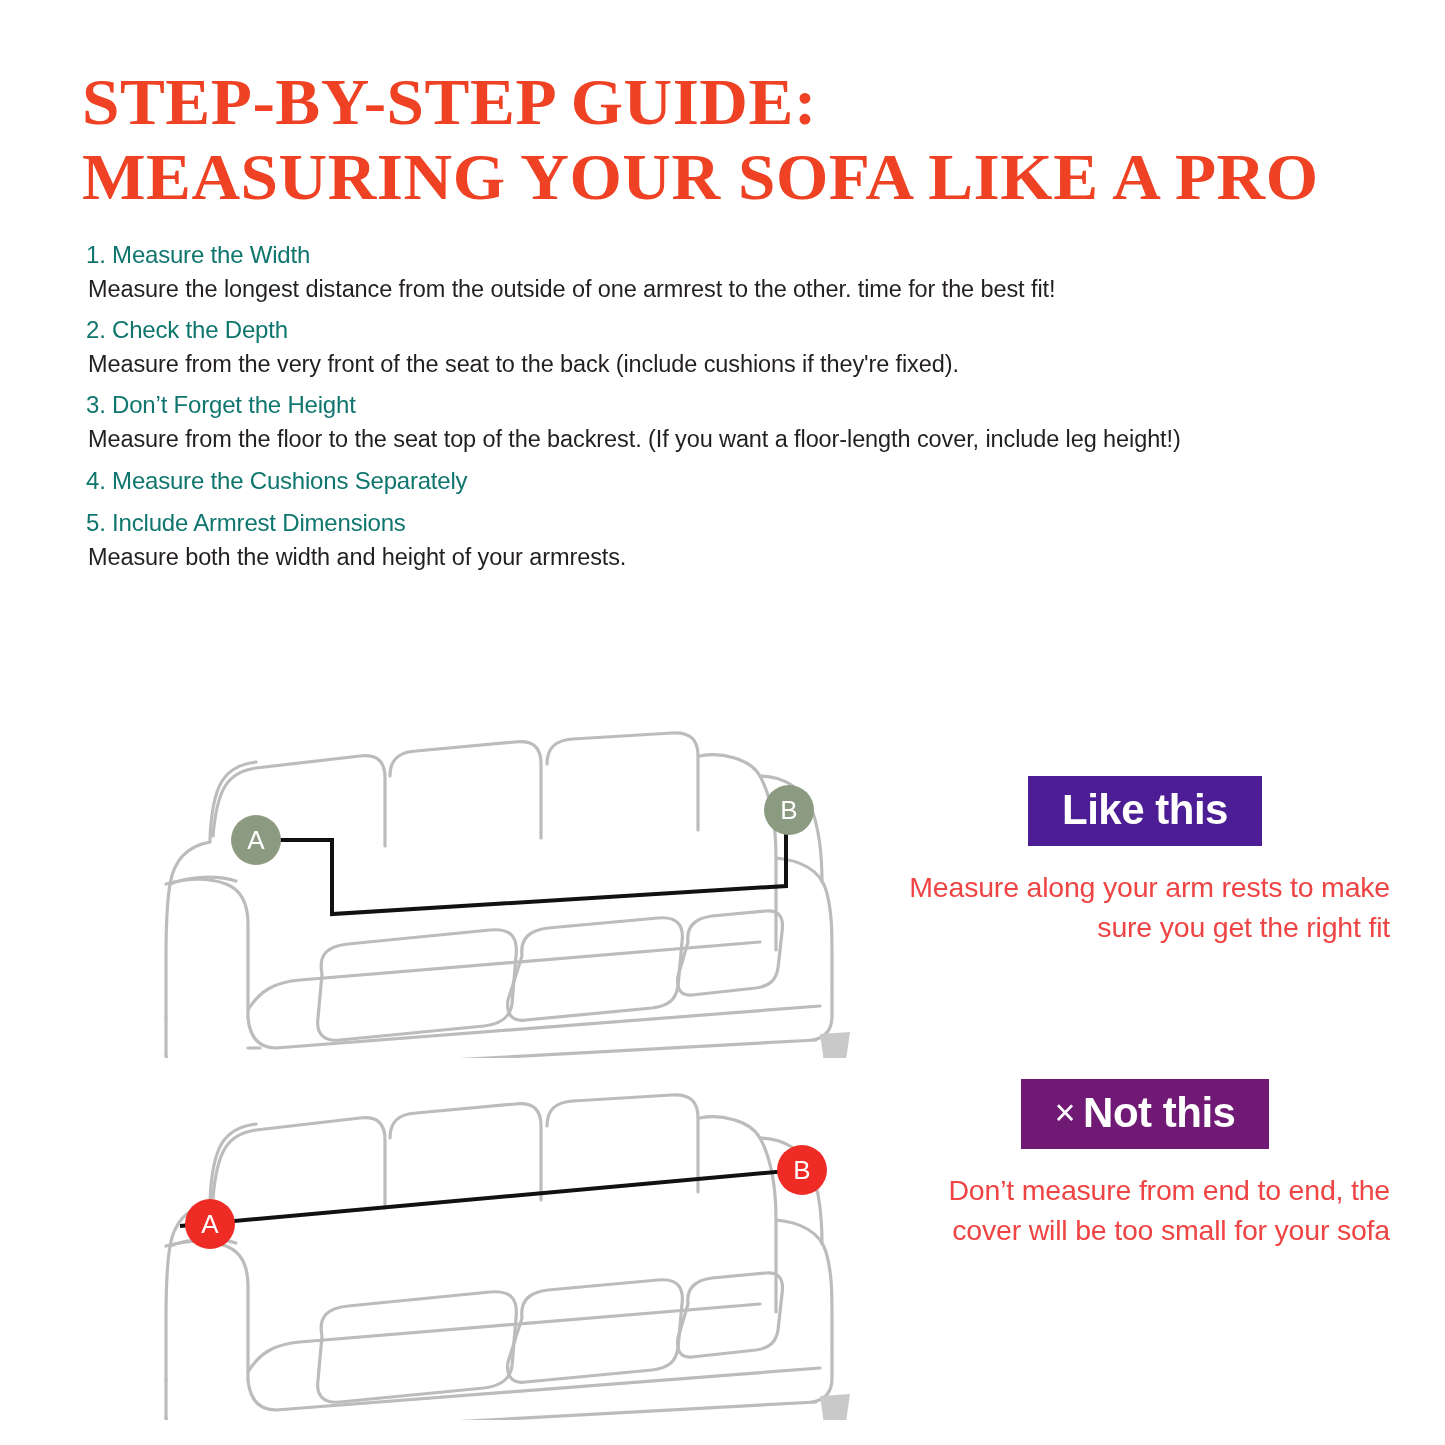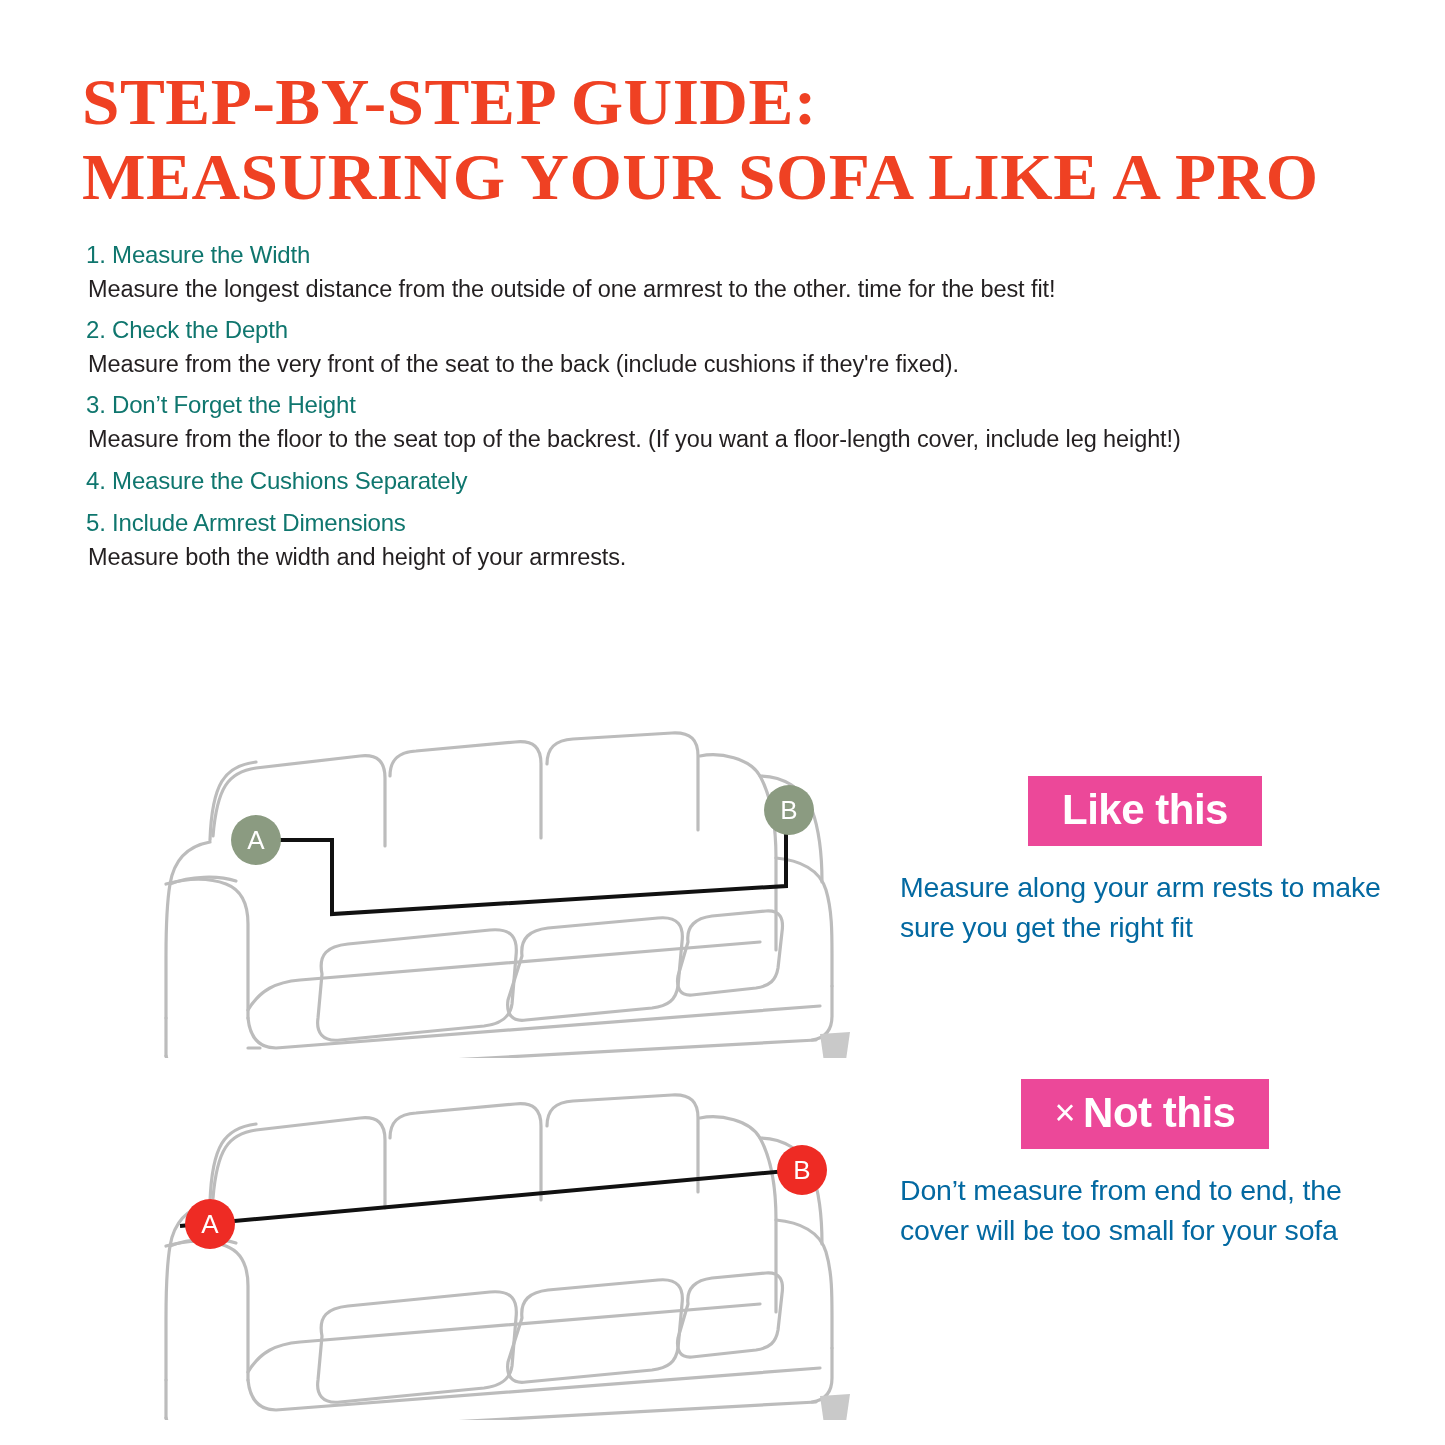--- a/index.html
+++ b/index.html
@@ -97,30 +97,30 @@
 
   .badge-banner {
     display: inline-block;
     padding: 10px 34px 12px 34px;
     color: #ffffff;
     font-size: 42px;
     font-weight: bold;
     letter-spacing: -0.5px;
     line-height: 1.15;
   }
-  .banner-like { background: #ec4899; }
-  .banner-not  { background: #ec4899; }
+  .banner-like { background: #4c1d95; }
+  .banner-not  { background: #701a75; }
   .banner-row {
     text-align: center;
   }
   .note-text {
-    text-align: left;
+    text-align: right;
     font-size: 28.5px;
     line-height: 1.38;
-    color: #0369a1;
+    color: #ef4444;
     margin-top: 22px;
     letter-spacing: -0.2px;
   }
   .note-block-1 { margin-top: 58px; }
   .note-block-2 { margin-top: 132px; }
   .x-mark {
     font-weight: normal;
     font-size: 36px;
     vertical-align: 2px;
     margin-right: 8px;

